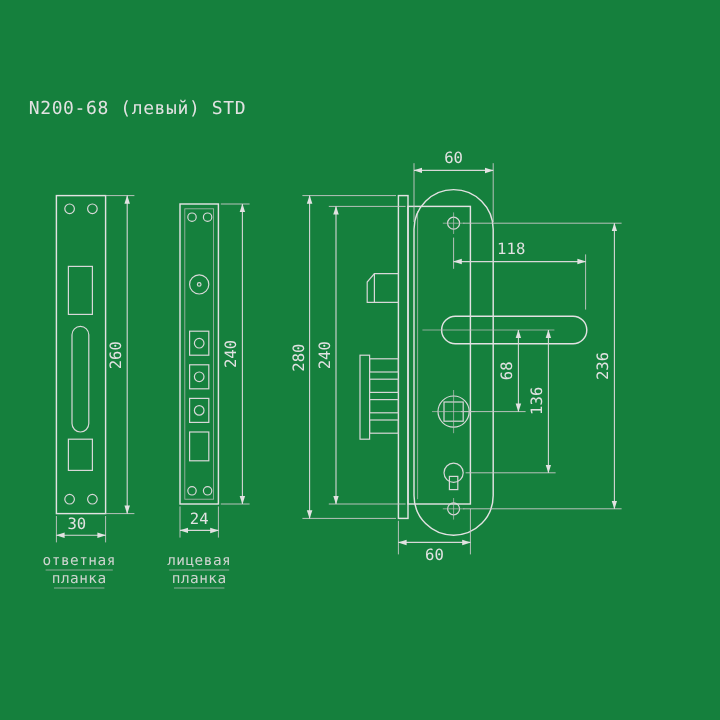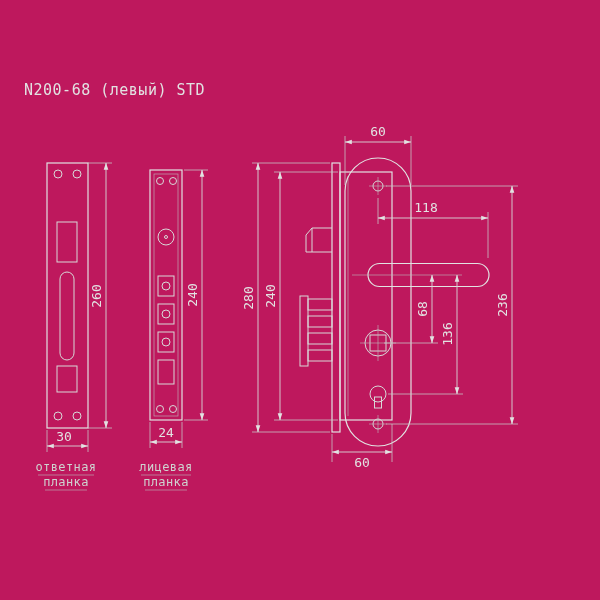--- a/index.html
+++ b/index.html
@@ -1,16 +1,16 @@
 <!DOCTYPE html>
 <html><head>
 <meta charset="utf-8">
 <style>
   html,body{margin:0;padding:0;background:#000;}
-  .stage{position:relative;width:600px;height:600px;background:#be185d;overflow:hidden;}
+  .stage{position:relative;width:600px;height:600px;background:#15803d;overflow:hidden;}
   svg{display:block;}
   text{font-family:"DejaVu Sans Mono","Liberation Mono",monospace;fill:#e2e2e2;}
   .title-text{font-size:15px;letter-spacing:.5px;}
   .dim-text{font-size:13px;}
   .label-text{font-size:12px;fill:#cfd4d0;letter-spacing:.4px;}
   .outline{stroke:#e2e2e2;stroke-width:1.2;fill:none;}
   .detail{stroke:#d8d8d8;stroke-width:1;fill:none;}
   .dim{stroke:#d8d8d8;stroke-width:.9;fill:none;}
   .ext{stroke:#c9c9c9;stroke-width:.8;fill:none;opacity:.95;}
   .thin{stroke:#bfbfbf;stroke-width:.7;fill:none;opacity:.85;}

